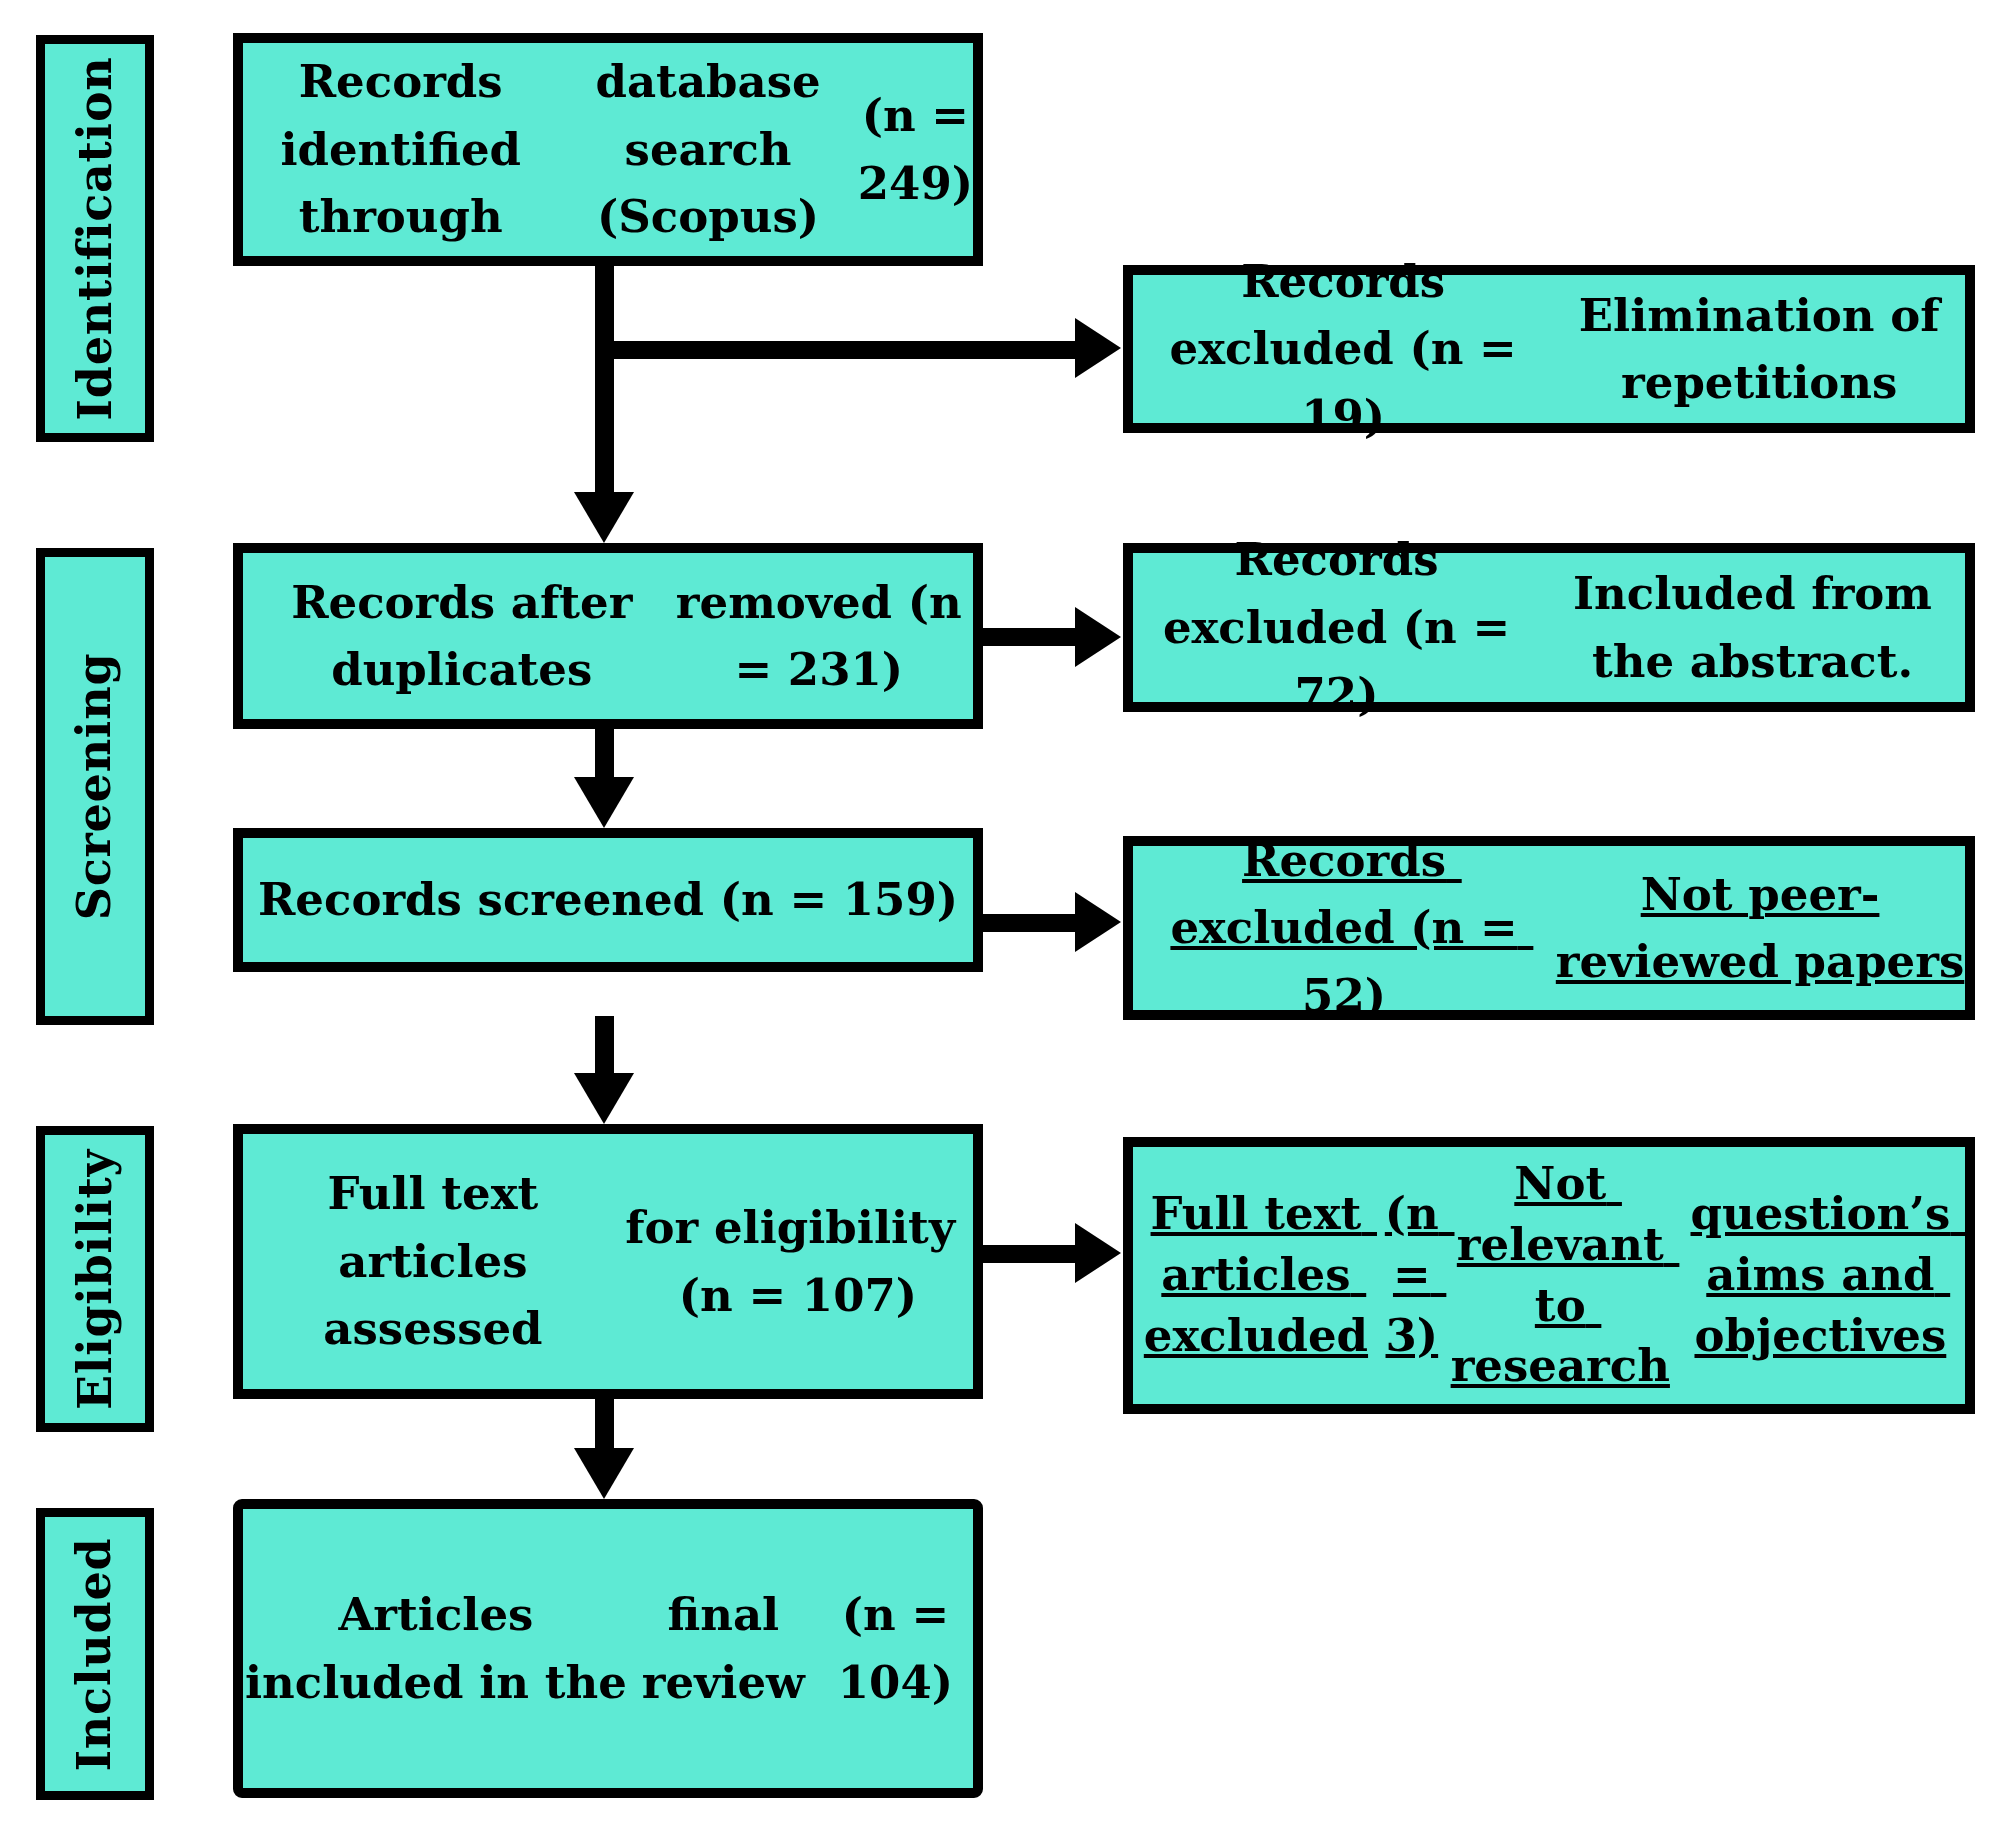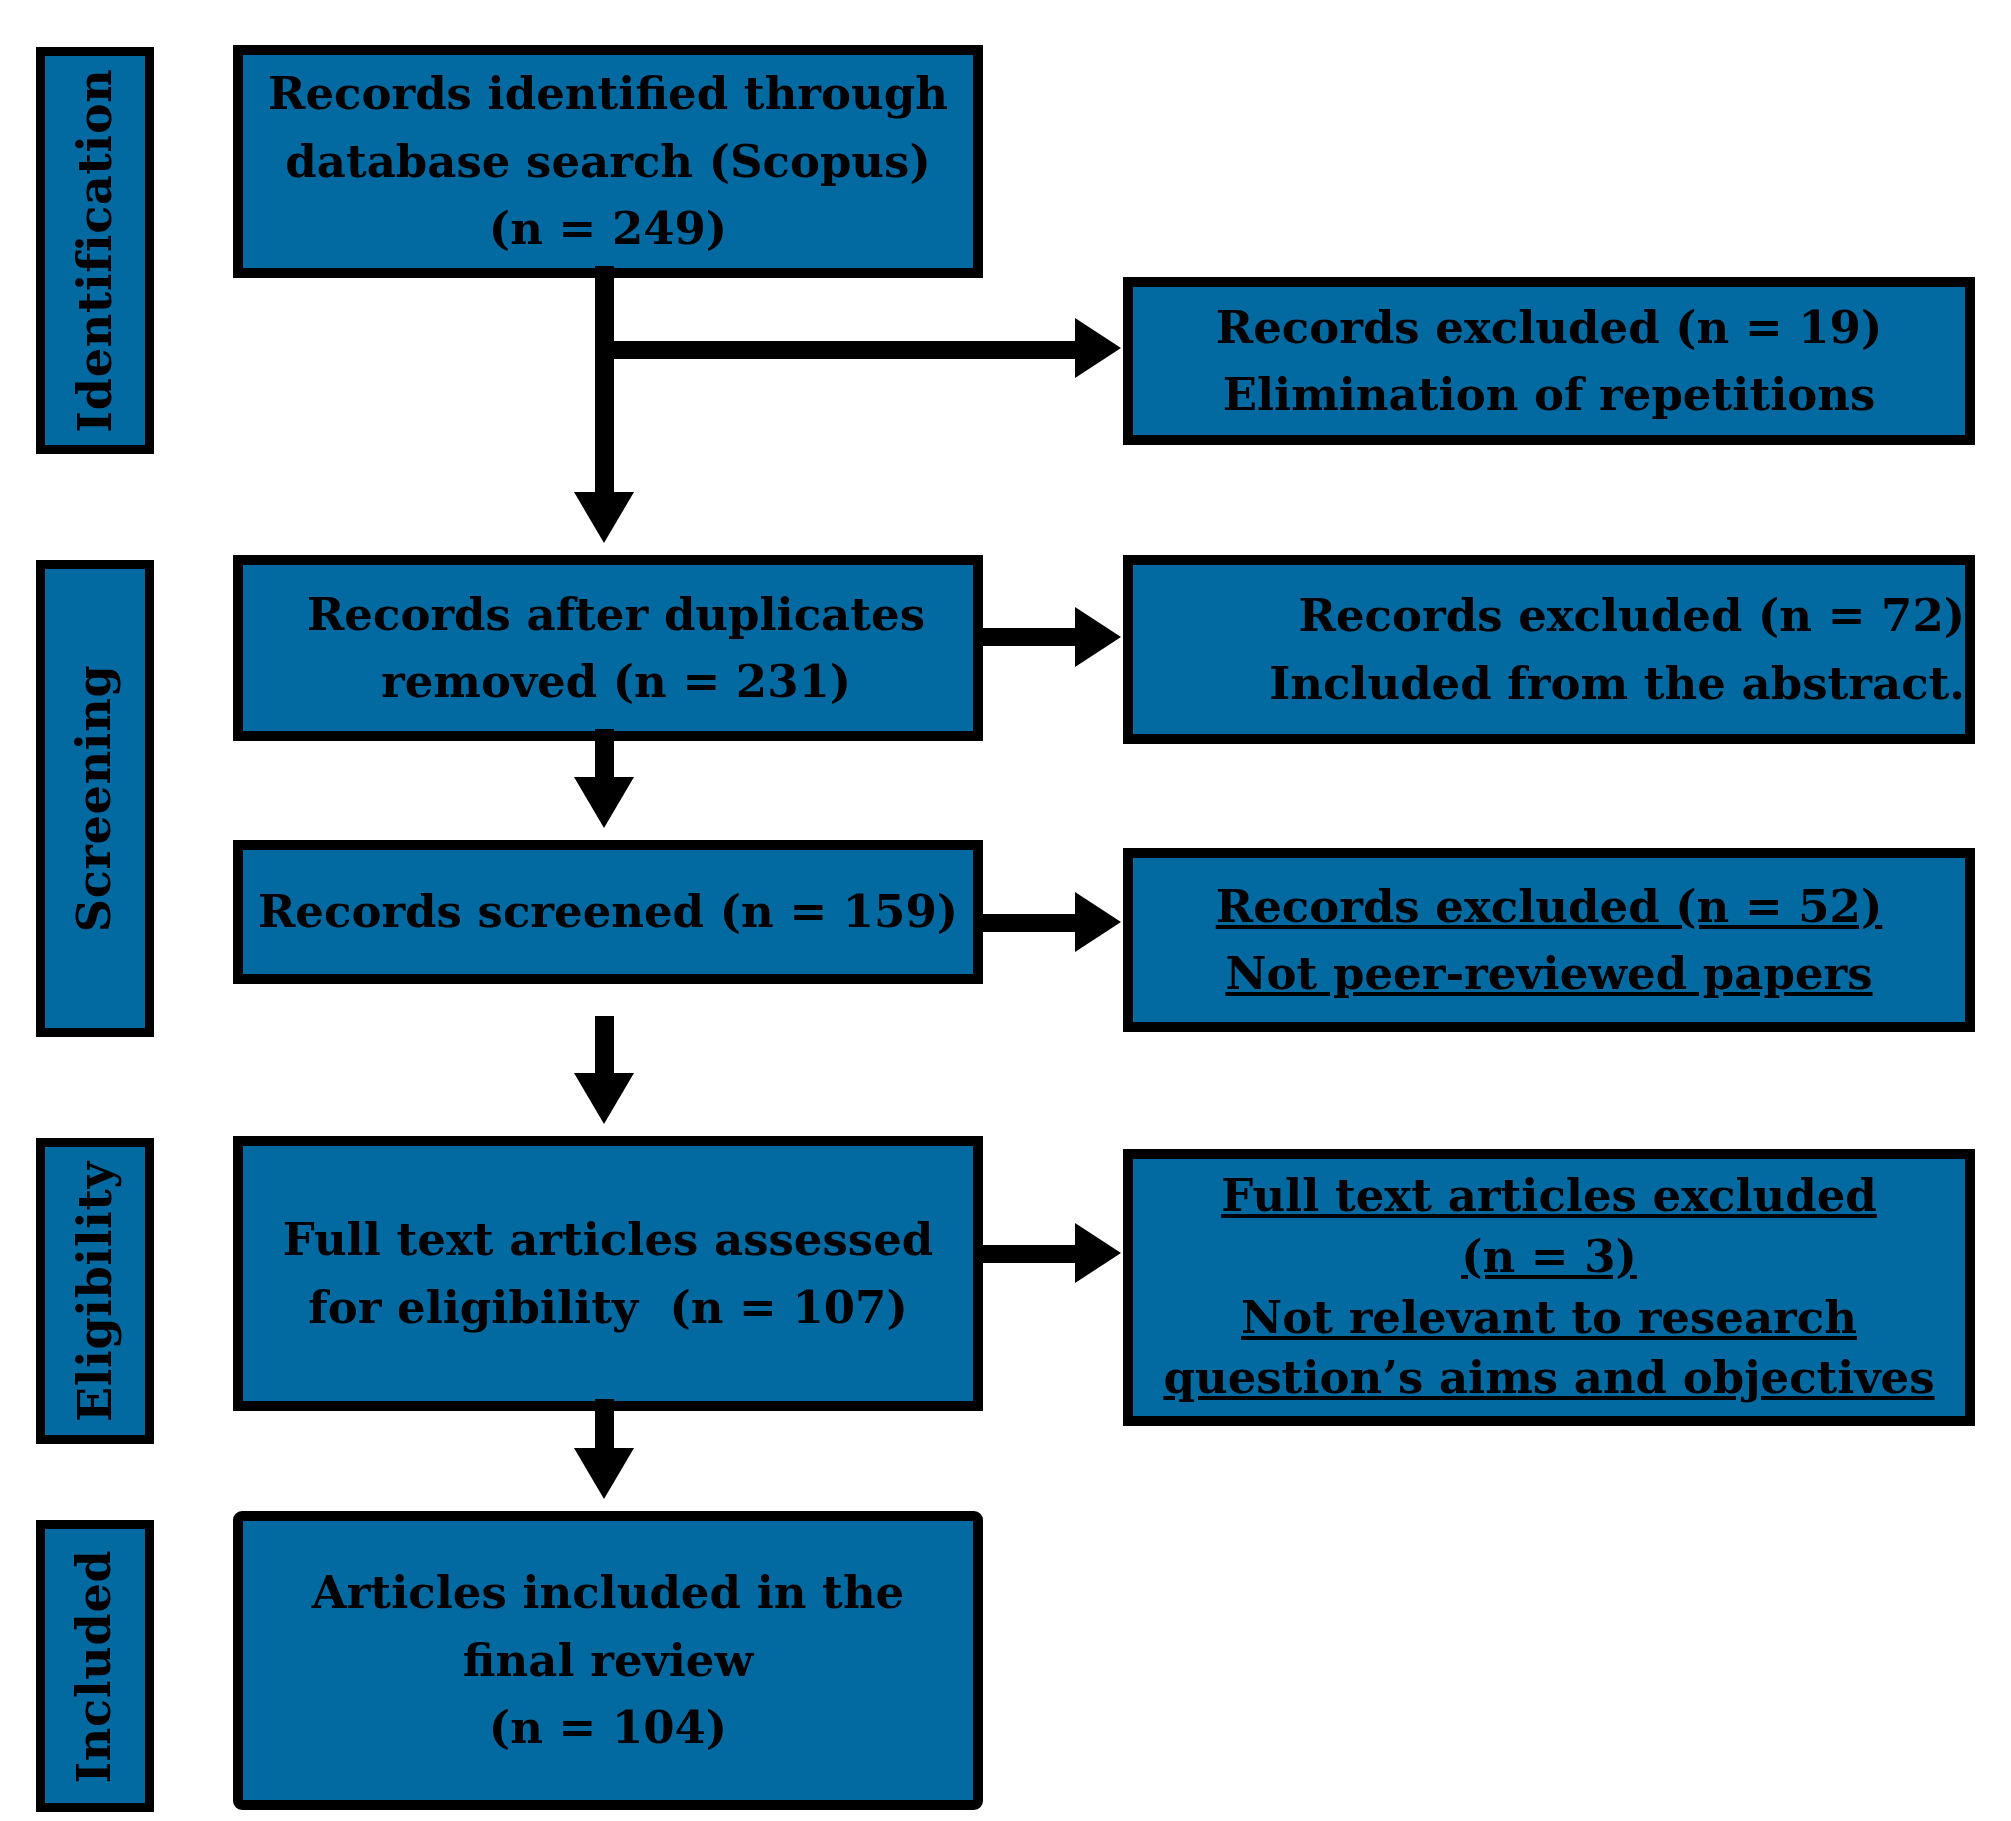--- a/index.html
+++ b/index.html
@@ -15,30 +15,29 @@
     height: 1822px;
     background: #ffffff;
     font-family: "DejaVu Serif", "Liberation Serif", serif;
     font-weight: bold;
     color: #000000;
   }
 
   
   .box {
     position: absolute;
-    background: #0369a1;
+    background: #5eead4;
     border: 10.4px solid #000000;
     display: flex;
-    flex-direction: column;
+    flex-direction: row;
     align-items: center;
     justify-content: center;
     text-align: center;
     font-size: 45px;
     line-height: 1.5;
-    margin-top: 12px;
   }
 
   
   .stage {
     left: 36px;
     width: 118px;
     border-width: 9.6px;
   }
   .stage .rot {
     transform: rotate(-90deg);
@@ -55,21 +54,21 @@
   .main { left: 233px; width: 750px; }
   .m1 { top: 33px;   height: 233px; }
   .m2 { top: 543px;  height: 186px; padding-left: 16px; }
   .m3 { top: 828px; height: 144px; }
   .m4 { top: 1124px; height: 275px; }
   .m5 { top: 1499px; height: 299px; border-radius: 9px; }
 
   
   .excl { left: 1123px; width: 852px; }
   .r1 { top: 265px;  height: 168px; }
-  .r2 { top: 543px;  height: 189px; align-items: flex-end; }
+  .r2 { top: 543px;  height: 169px; }
   .r3 { top: 836px; height: 184px; text-decoration: underline; }
   .r4 { top: 1137px; height: 277px; line-height: 1.35; text-decoration: underline; }
 
   .ln { white-space: pre-wrap; }
 
   
   .shaft {
     position: absolute;
     background: #000000;
   }

